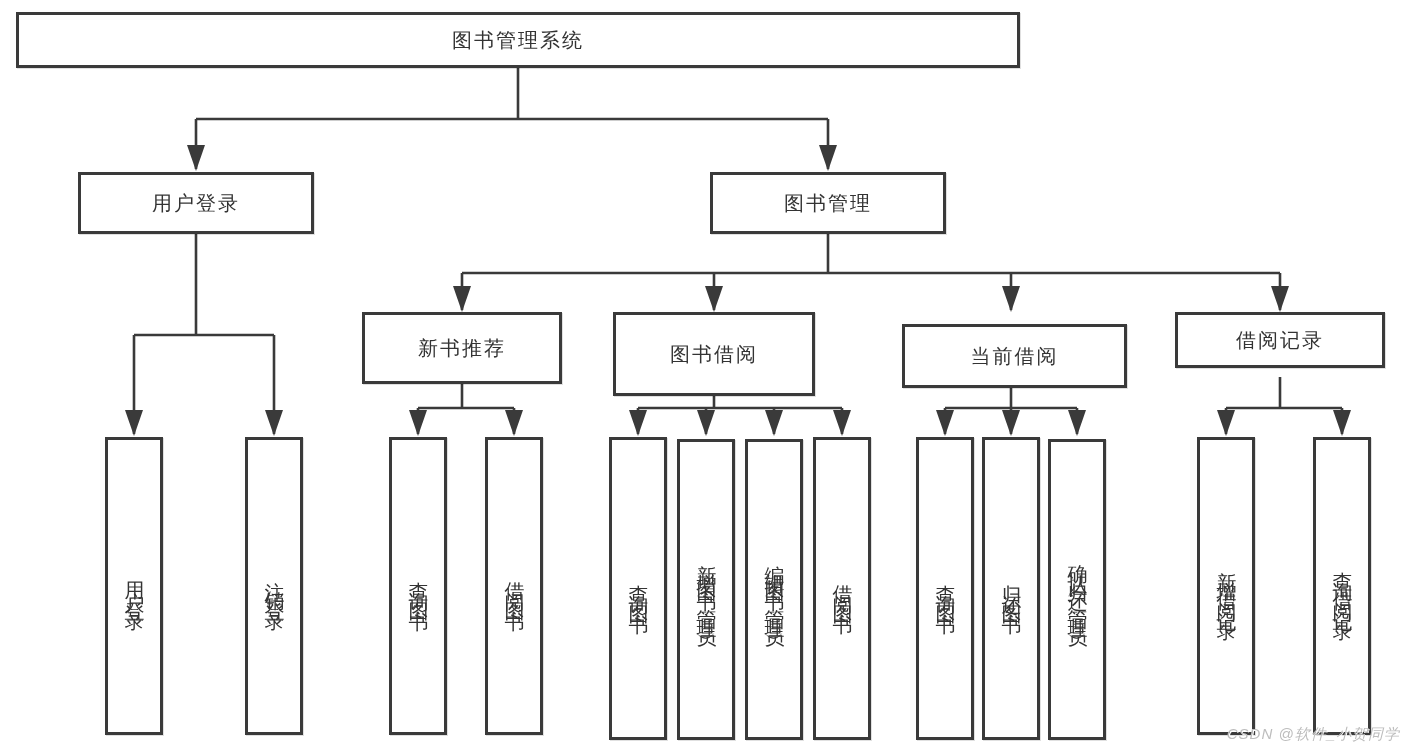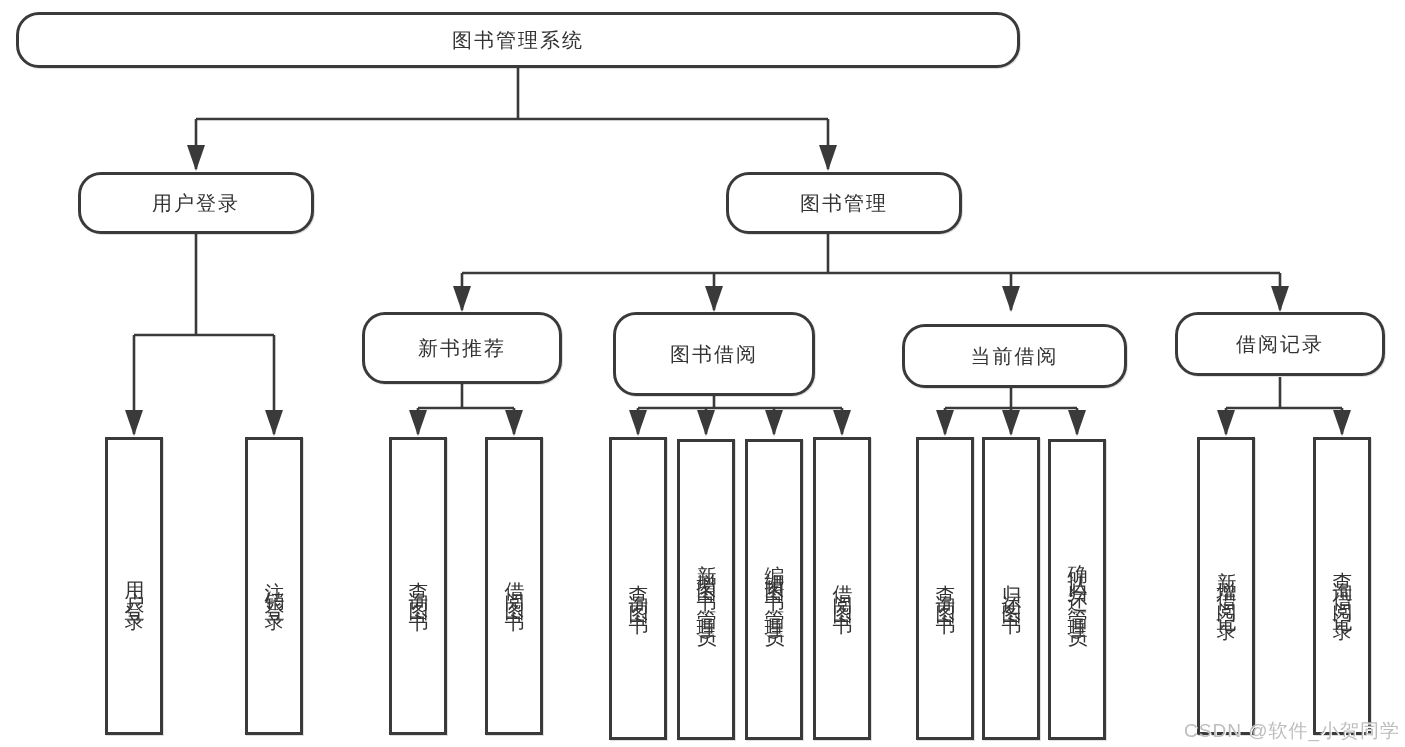--- a/index.html
+++ b/index.html
@@ -14,41 +14,42 @@
   .box {
     position:absolute;
     box-sizing:border-box;
     border:3px solid #3a3a3a;
     background:#ffffff;
     color:#333333;
     box-shadow:1px 1px 0 rgba(0,0,0,0.12);
   }
   .hbox {
     display:flex; align-items:center; justify-content:center;
-    font-size:20px; letter-spacing:2px; white-space:nowrap;border-radius:23px;
+    font-size:20px; letter-spacing:2px; white-space:nowrap;
   }
   .vbox {
     writing-mode:vertical-rl;
     text-orientation:mixed;
     text-align:center;
     font-size:20px;
     letter-spacing:10px;
     line-height:51px;
     width:58px;
   }
   .vbox.tall { letter-spacing:9px; }
   .watermark {
     position:absolute;
     right:5px; bottom:3px;
-    font-size:19px;
+    font-size:15px;
     letter-spacing:1px;
     color:#bdbdbd;
     text-shadow:1px 1px 0 #ffffff;
     z-index:10;
     white-space:nowrap;
+    font-style:italic;
   }
 </style>
 </head>
 <body>
 
 <div class="canvas">
 
   <svg class="wires" viewBox="0 0 1405 747" xmlns="http://www.w3.org/2000/svg">
     <defs>
       <marker id="ah" viewBox="0 0 26 18" refX="24" refY="9" markerWidth="26" markerHeight="18" orient="auto" markerUnits="userSpaceOnUse">
@@ -95,26 +96,26 @@
       <path d="M1280 377 V408"></path>
       <path d="M1226 408 H1342"></path>
       <path d="M1226 408 V434" marker-end="url(#ah)"></path>
       <path d="M1342 408 V434" marker-end="url(#ah)"></path>
     </g>
   </svg>
 
   <div class="box hbox" style="left:16px; top:12px; width:1004px; height:56px;">图书管理系统</div>
 
   <div class="box hbox" style="left:78px; top:172px; width:236px; height:62px;">用户登录</div>
-  <div class="box hbox" style="left:710px; top:172px; width:236px; height:62px;margin-left:16px;">图书管理</div>
+  <div class="box hbox" style="left:710px; top:172px; width:236px; height:62px;">图书管理</div>
 
   <div class="box hbox" style="left:362px; top:312px; width:200px; height:72px;">新书推荐</div>
   <div class="box hbox" style="left:613px; top:312px; width:202px; height:84px;">图书借阅</div>
   <div class="box hbox" style="left:902px; top:324px; width:225px; height:64px;">当前借阅</div>
-  <div class="box hbox" style="left:1175px; top:312px; width:210px; height:64px;">借阅记录</div>
+  <div class="box hbox" style="left:1175px; top:312px; width:210px; height:56px;">借阅记录</div>
 
   <div class="box vbox" style="left:105px; top:437px; height:298px;">用户登录</div>
   <div class="box vbox" style="left:245px; top:437px; height:298px;">注销登录</div>
 
   <div class="box vbox" style="left:389px; top:437px; height:298px;">查询图书</div>
   <div class="box vbox" style="left:485px; top:437px; height:298px;">借阅图书</div>
 
   <div class="box vbox" style="left:609px; top:437px; height:303px;">查询图书</div>
   <div class="box vbox tall" style="left:677px; top:439px; height:301px;">新增图书（管理员）</div>
   <div class="box vbox tall" style="left:745px; top:439px; height:301px;">编辑图书（管理员）</div>

